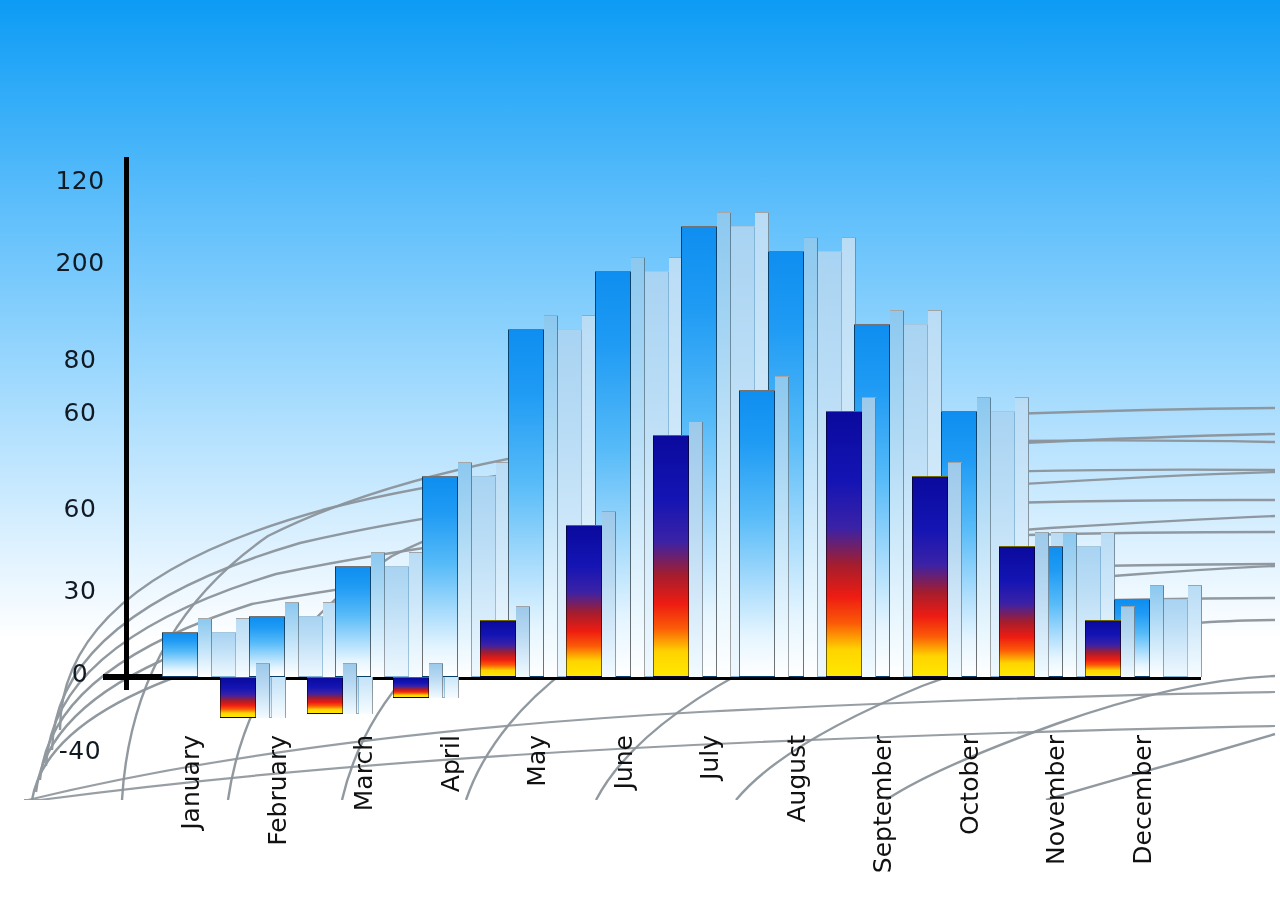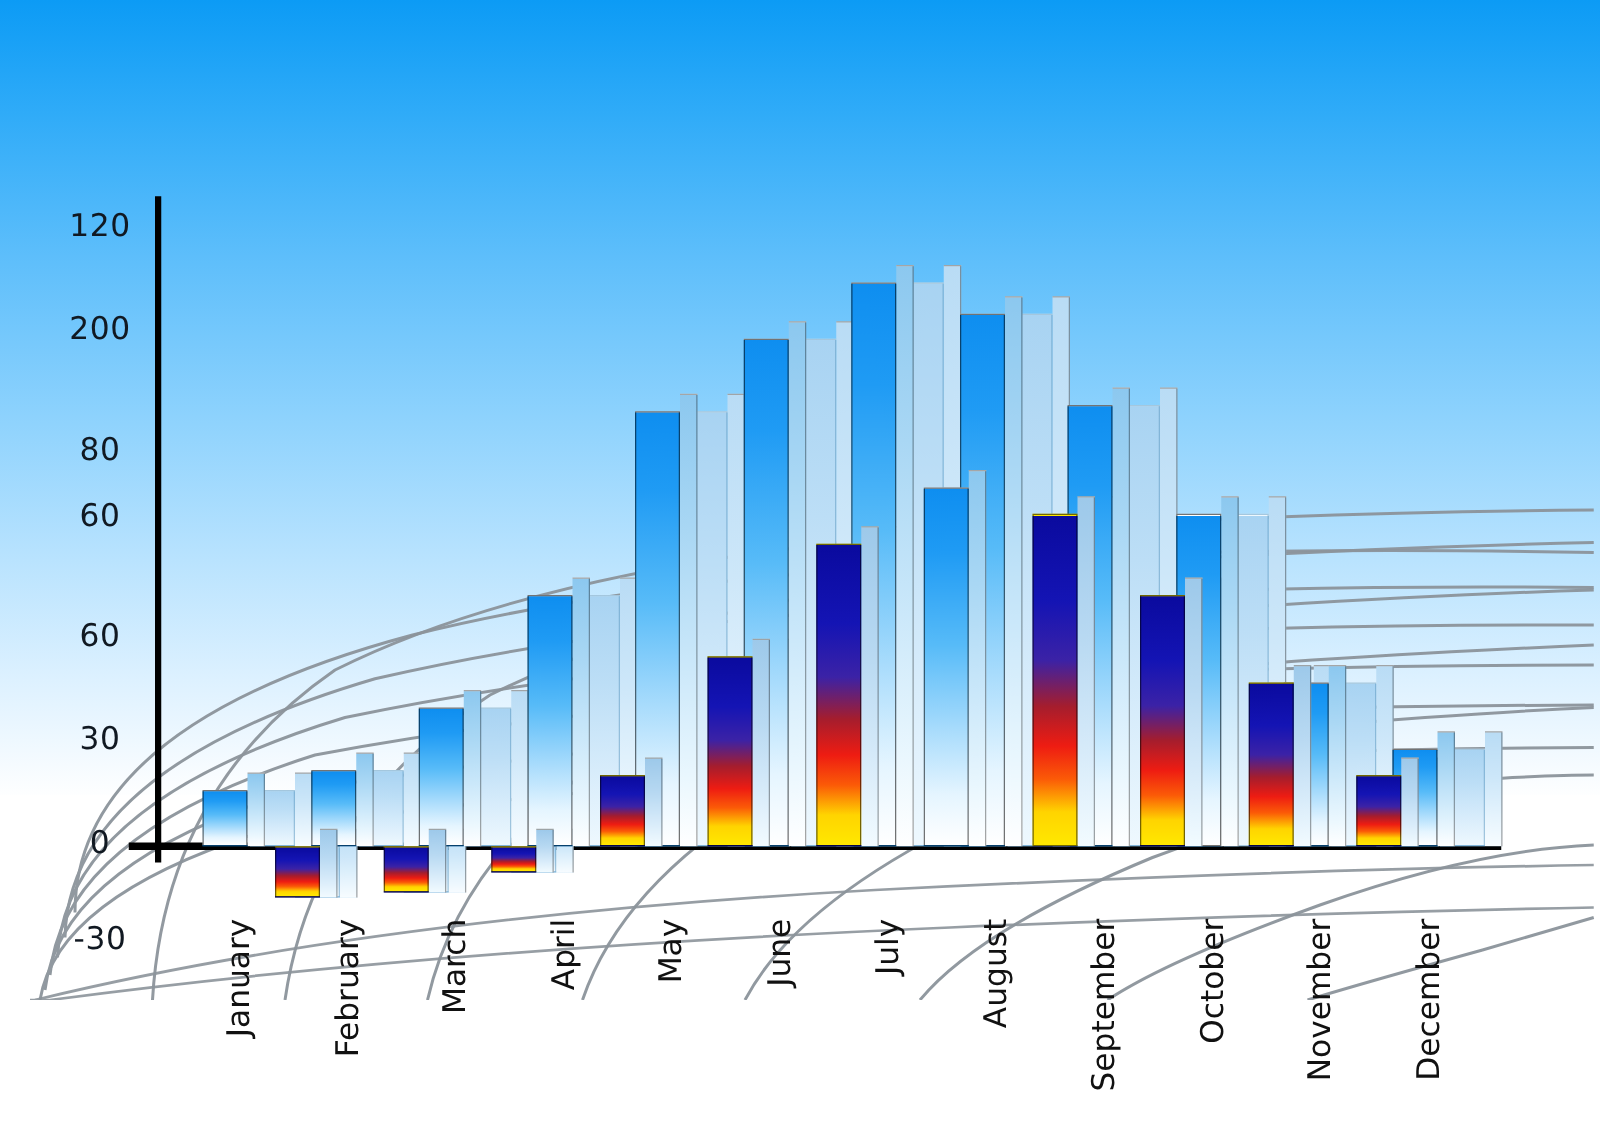--- a/index.html
+++ b/index.html
@@ -112,21 +112,21 @@
     <div class="xaxis"></div>
 
     <div class="ylabels">
       <div class="ytick" style="top:168px">120</div>
       <div class="ytick" style="top:250px">200</div>
       <div class="ytick" style="top:347px">80</div>
       <div class="ytick" style="top:400px">60</div>
       <div class="ytick" style="top:496px">60</div>
       <div class="ytick" style="top:578px">30</div>
       <div class="ytick" style="top:661px">0</div>
-      <div class="ytick" style="top:738px">-30</div>
+      <div class="ytick" style="top:738px">-40</div>
     </div>
 
     <div class="bars" id="bars-layer">
         <div class="bar g-ghost" style="left: 200px; width: 36px; height: 45.1px; bottom: auto; position: absolute; top: 631.9px; z-index: 1;">
           <div class="side" style="left: 36px; width: 14px; top: -14px; height: 59.1px; border-top: 1px solid rgba(0, 0, 0, 0.35); border-right: 1px solid rgba(0, 0, 0, 0.35); box-sizing: border-box;"></div>
           <div class="face"></div>
         </div>
         <div class="bar g-ghost" style="left: 236px; width: 36px; height: 41px; bottom: auto; position: absolute; top: 677px; z-index: 2;">
           <div class="side" style="left: 36px; width: 14px; top: -14px; height: 55px; border-top: 1px solid rgba(0, 0, 0, 0.35); border-right: 1px solid rgba(0, 0, 0, 0.35); box-sizing: border-box;"></div>
           <div class="face"></div>

